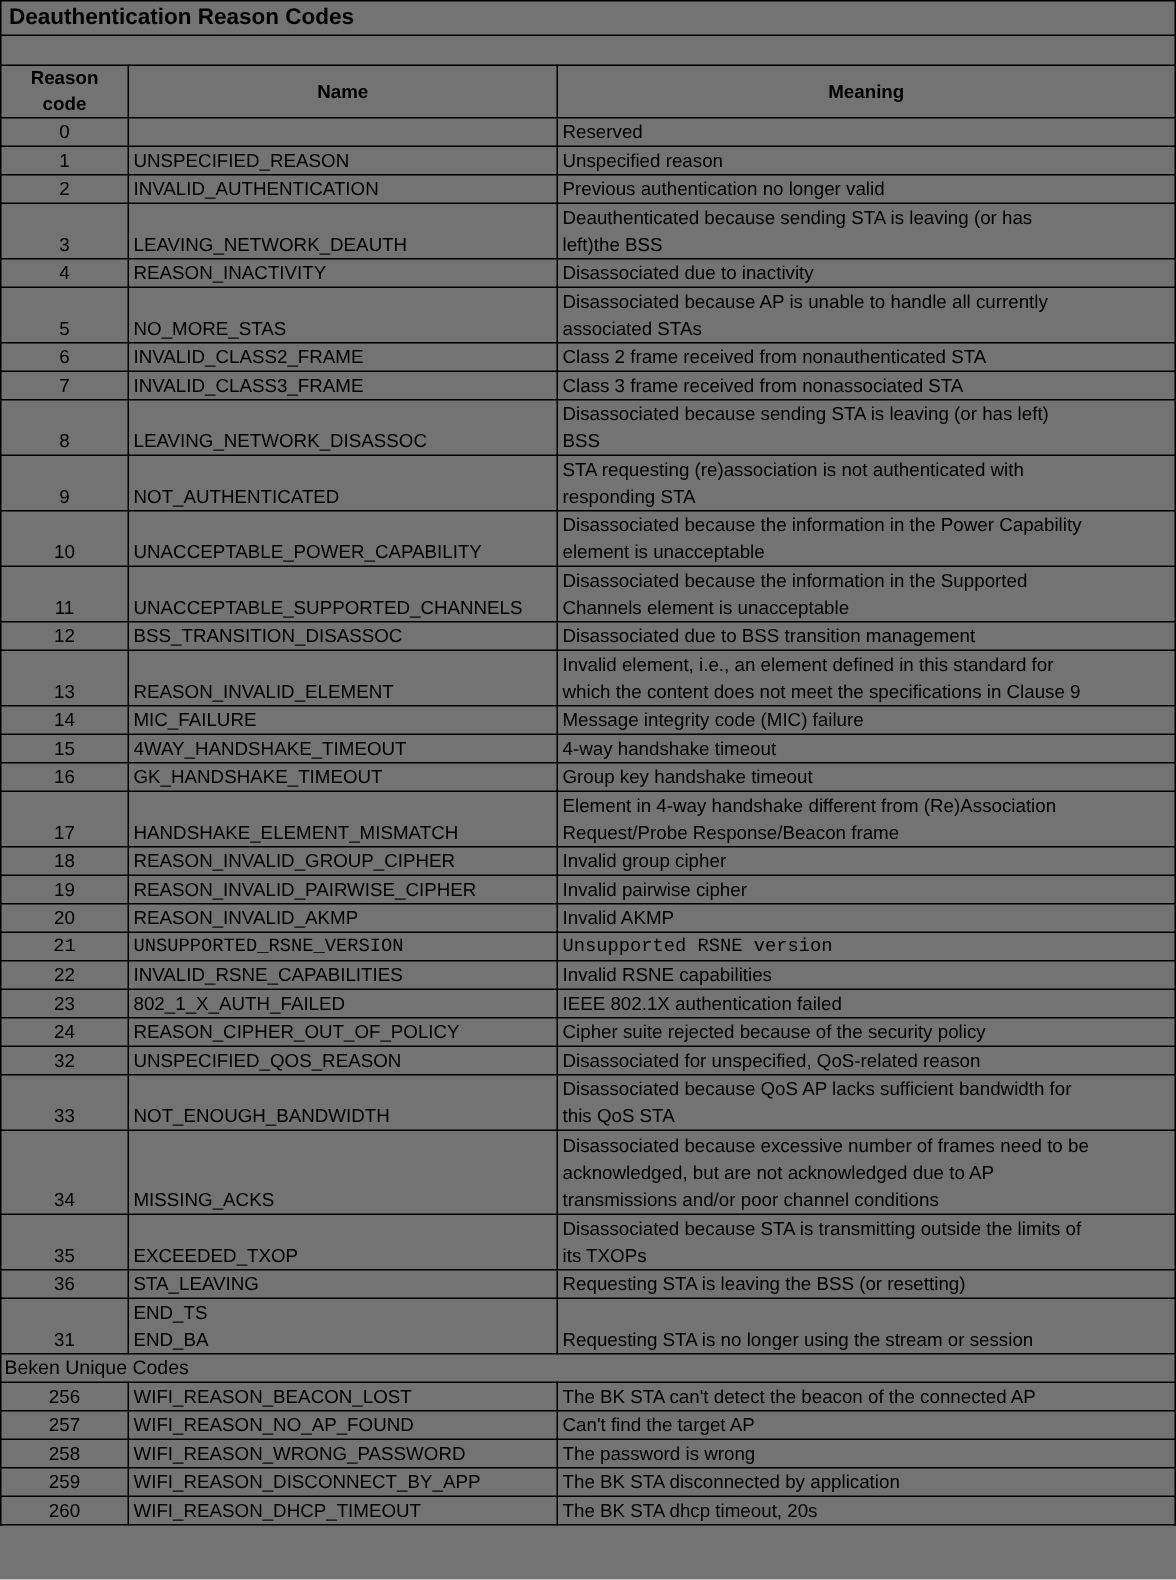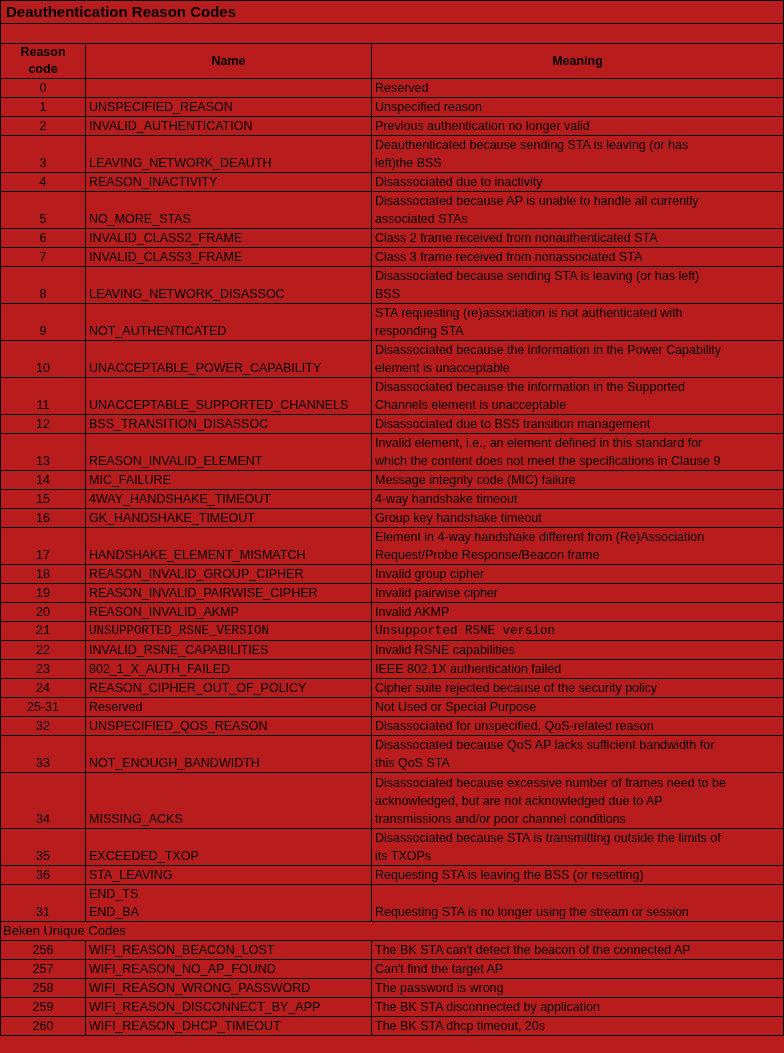--- a/index.html
+++ b/index.html
@@ -1,20 +1,20 @@
 <!DOCTYPE html>
 <html><head>
 <meta charset="utf-8">
 <style>
   html, body { margin: 0; padding: 0; background: #ffffff; }
   .sheet {
     position: relative;
     width: 784px;
     height: 1053px;
-    background: #b91c1c;
+    background: #737373;
     color: #000000;
     font-family: "Liberation Sans", sans-serif;
     overflow: hidden;
   }
   .title-bar {
     box-sizing: border-box;
     height: 24px;
     border: 1px solid #000;
     font-size: 15px;
     font-weight: bold;
@@ -210,25 +210,20 @@
         <tr style="height: 18px;">
     <td class="code">23</td>
     <td class="name">802_1_X_AUTH_FAILED</td>
     <td class="meaning">IEEE 802.1X authentication failed</td>
   </tr>
         <tr style="height: 18px;">
     <td class="code">24</td>
     <td class="name">REASON_CIPHER_OUT_OF_POLICY</td>
     <td class="meaning">Cipher suite rejected because of the security policy</td>
   </tr>
-        <tr style="height: 18px;">
-    <td class="code">25-31</td>
-    <td class="name">Reserved</td>
-    <td class="meaning">Not Used or Special Purpose</td>
-  </tr>
         <tr style="height: 18px; padding-left: 40px;">
     <td class="code">32</td>
     <td class="name">UNSPECIFIED_QOS_REASON</td>
     <td class="meaning">Disassociated for unspecified, QoS-related reason</td>
   </tr>
         <tr style="height: 37px;">
     <td class="code">33</td>
     <td class="name">NOT_ENOUGH_BANDWIDTH</td>
     <td class="meaning">Disassociated because QoS AP lacks sufficient bandwidth for
 this QoS STA</td>

